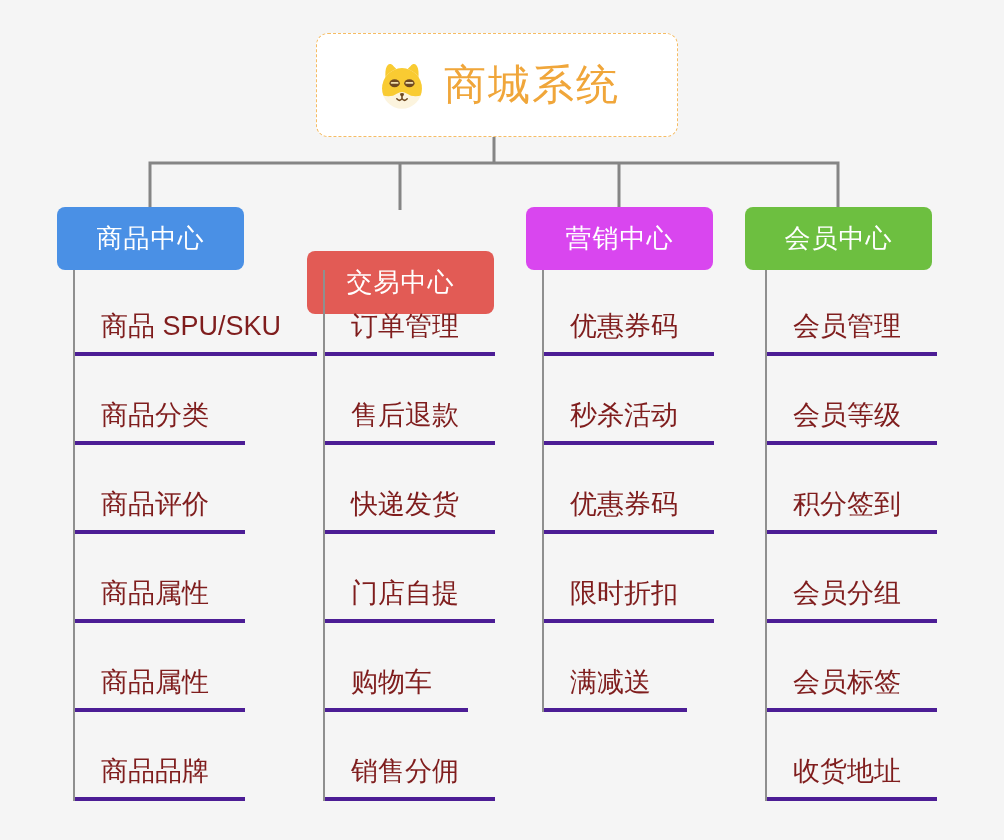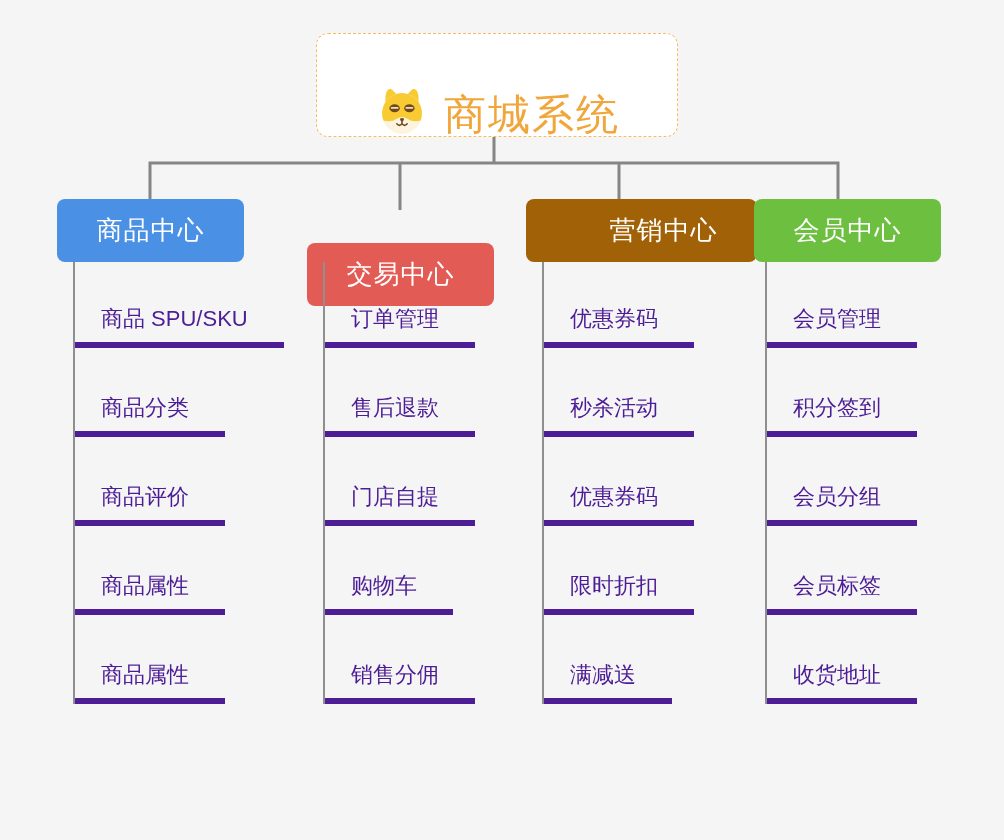--- a/index.html
+++ b/index.html
@@ -25,35 +25,35 @@
   
   .root-topic {
     position: absolute;
     left: 316px; top: 33px;
     width: 362px; height: 104px;
     background: #FFFFFF;
     border: 1px dashed #F6BC63;
     border-radius: 12px;
     box-sizing: border-box;
     display: flex;
-    align-items: flex-end;
+    align-items: center;
     justify-content: center;
     gap: 14px;
     z-index: 2;
   }
   .root-title {
     font-size: 42px;
     font-weight: 500;
     letter-spacing: 2px;
     line-height: 1;
   }
   
   .branch {
     position: absolute;
-    top: 199px;
+    top: 207px;
     width: 167px;
     z-index: 1;
   }
   .branch-topic {
     width: 187px;
     height: 63px;
     border-radius: 8px;
     display: flex;
     align-items: center;
     justify-content: center;
@@ -73,24 +73,24 @@
   .subtopics li {
     height: 89px;
     display: flex;
     align-items: flex-end;
   }
   .subtopics li:first-child {
     height: 86px;
   }
   .subtopics li span {
     display: block;
-    border-bottom: 6px solid #4c1d95;
+    border-bottom: 4px solid #4c1d95;
     padding: 0 36px 8px 26px;
-    font-size: 22px;
-    color: #4c1d95;
+    font-size: 27px;
+    color: #7f1d1d;
     line-height: 1.3;
     white-space: nowrap;
   }
 </style>
 </head>
 <body>
 
 <div id="canvas">
 
   <svg id="connector-layer" xmlns="http://www.w3.org/2000/svg">
@@ -134,72 +134,81 @@
         </li>
       <li>
           <span>商品评价</span>
         </li>
       <li>
           <span>商品属性</span>
         </li>
       <li>
           <span>商品属性</span>
         </li>
+      <li>
+          <span>商品品牌</span>
+        </li>
     </ul>
   </div>
 
   <div class="branch" style="left:307px">
     <div class="branch-topic" style="background-color: rgb(226, 91, 85); margin-top: 44px;">交易中心</div>
     <ul class="subtopics">
       <li>
           <span>订单管理</span>
         </li>
       <li>
           <span>售后退款</span>
         </li>
       <li>
+          <span>快递发货</span>
+        </li>
+      <li>
           <span>门店自提</span>
         </li>
       <li>
           <span>购物车</span>
         </li>
       <li>
           <span>销售分佣</span>
         </li>
     </ul>
   </div>
 
   <div class="branch" style="left:526px">
-    <div class="branch-topic" style="background-color: #a16207; padding-left: 44px;">营销中心</div>
+    <div class="branch-topic" style="background-color: #d946ef;">营销中心</div>
     <ul class="subtopics">
       <li>
           <span>优惠券码</span>
         </li>
       <li>
           <span>秒杀活动</span>
         </li>
       <li>
           <span>优惠券码</span>
         </li>
       <li>
           <span>限时折扣</span>
         </li>
       <li>
           <span>满减送</span>
         </li>
     </ul>
   </div>
 
   <div class="branch" style="left:745px">
-    <div class="branch-topic" style="background-color: rgb(109, 191, 64); margin-left: 9px;">会员中心</div>
+    <div class="branch-topic" style="background-color: rgb(109, 191, 64);">会员中心</div>
     <ul class="subtopics" style="left:20px">
       <li>
           <span>会员管理</span>
         </li>
       <li>
+          <span>会员等级</span>
+        </li>
+      <li>
           <span>积分签到</span>
         </li>
       <li>
           <span>会员分组</span>
         </li>
       <li>
           <span>会员标签</span>
         </li>
       <li>
           <span>收货地址</span>

